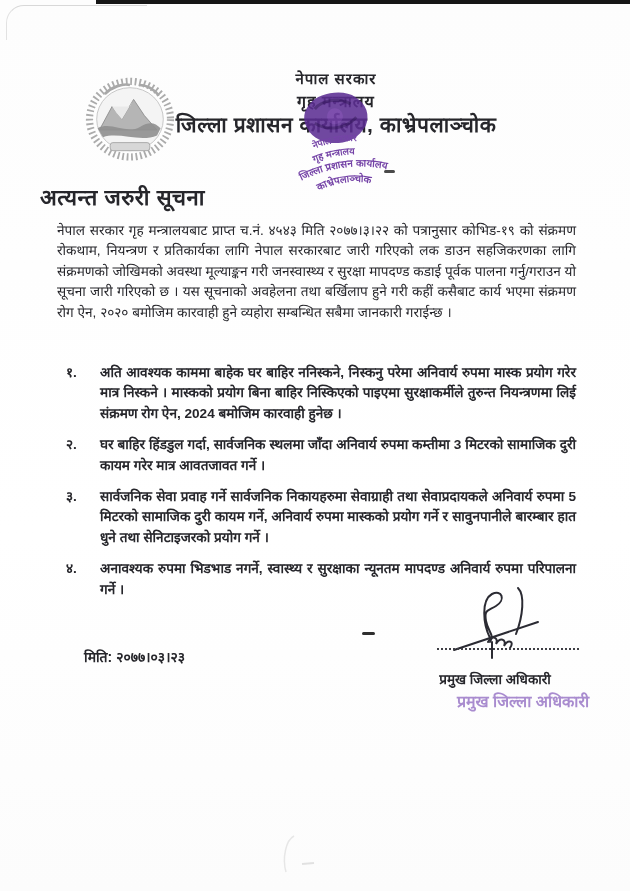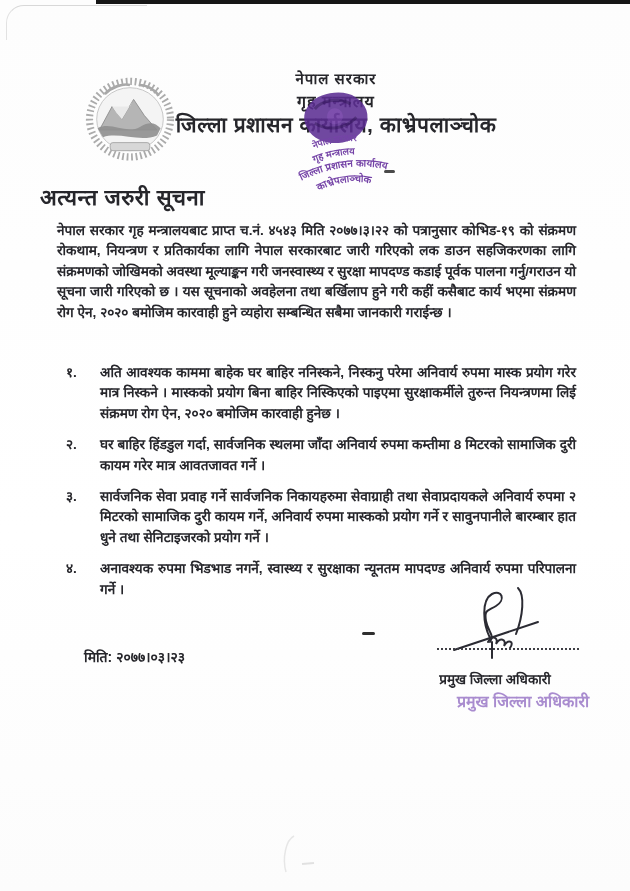--- a/index.html
+++ b/index.html
@@ -16,21 +16,21 @@
     border-top:1px solid #d8d8d8;border-left:1px solid #e2e2e2;border-top-left-radius:18px;}
   .emblem{position:absolute;left:84px;top:76px;width:92px;height:90px;}
   .hdr{position:absolute;left:40px;width:592px;text-align:center;font-weight:700;}
   .hdr-gov{top:68px;font-size:15px;letter-spacing:1px;}
   .hdr-min{top:90px;font-size:16px;letter-spacing:1px;}
   .hdr-office{top:110px;font-size:21px;letter-spacing:.5px;}
   .stamp{position:absolute;left:276px;top:86px;width:126px;height:118px;transform:rotate(-8deg);opacity:.92;}
   .doc-title{position:absolute;left:40px;top:181px;width:570px;text-align:left;
     font-size:22px;font-weight:700;letter-spacing:.5px;}
   .intro{position:absolute;left:57px;top:221px;width:519px;
-    font-size:13.6px;line-height:20.4px;font-weight:700;text-align:justify;}
+    font-size:13.6px;line-height:20.4px;font-weight:400;text-align:justify;}
   .list{position:absolute;left:66px;top:363px;width:510px;}
   .list-item{display:flex;margin-bottom:11px;}
   .li-num{width:34px;flex:0 0 34px;font-size:13.6px;line-height:20.4px;font-weight:700;}
   .li-text{flex:1;font-size:13.6px;line-height:20.4px;font-weight:700;text-align:justify;}
   .date-line{position:absolute;left:64px;top:647px;font-size:14px;font-weight:700;margin-left:20px;}
   .sig-svg{position:absolute;left:448px;top:584px;width:100px;height:75px;}
   .sig-dots{position:absolute;left:437px;top:632px;width:142px;height:16px;
     border-bottom:2px dotted #3f3f45;}
   .sig-name{position:absolute;left:412px;top:652px;width:188px;text-align:center;
     font-size:13.5px;font-weight:700;}
@@ -90,29 +90,29 @@
   </svg>
   <div class="dash-mark2"></div>
 
   <div class="doc-title">अत्यन्त जरुरी सूचना</div>
 
   <div class="intro">नेपाल सरकार गृह मन्त्रालयबाट प्राप्त च.नं. ४५४३ मिति २०७७।३।२२ को पत्रानुसार कोभिड-१९ को संक्रमण रोकथाम, नियन्त्रण र प्रतिकार्यका लागि नेपाल सरकारबाट जारी गरिएको लक डाउन सहजिकरणका लागि संक्रमणको जोखिमको अवस्था मूल्याङ्कन गरी जनस्वास्थ्य र सुरक्षा मापदण्ड कडाई पूर्वक पालना गर्नु/गराउन यो सूचना जारी गरिएको छ । यस सूचनाको अवहेलना तथा बर्खिलाप हुने गरी कहीं कसैबाट कार्य भएमा संक्रमण रोग ऐन, २०२० बमोजिम कारवाही हुने व्यहोरा सम्बन्धित सबैमा जानकारी गराईन्छ ।</div>
 
   <div class="list">
     <div class="list-item">
       <div class="li-num">१.</div>
-      <div class="li-text">अति आवश्यक काममा बाहेक घर बाहिर ननिस्कने, निस्कनु परेमा अनिवार्य रुपमा मास्क प्रयोग गरेर मात्र निस्कने । मास्कको प्रयोग बिना बाहिर निस्किएको पाइएमा सुरक्षाकर्मीले तुरुन्त नियन्त्रणमा लिई संक्रमण रोग ऐन, २०२० बमोजिम कारवाही हुनेछ ।</div>
+      <div class="li-text">अति आवश्यक काममा बाहेक घर बाहिर ननिस्कने, निस्कनु परेमा अनिवार्य रुपमा मास्क प्रयोग गरेर मात्र निस्कने । मास्कको प्रयोग बिना बाहिर निस्किएको पाइएमा सुरक्षाकर्मीले तुरुन्त नियन्त्रणमा लिई संक्रमण रोग ऐन, 2024 बमोजिम कारवाही हुनेछ ।</div>
     </div>
     <div class="list-item">
       <div class="li-num">२.</div>
-      <div class="li-text">घर बाहिर हिंडडुल गर्दा, सार्वजनिक स्थलमा जाँदा अनिवार्य रुपमा कम्तीमा 8 मिटरको सामाजिक दुरी कायम गरेर मात्र आवतजावत गर्ने ।</div>
+      <div class="li-text">घर बाहिर हिंडडुल गर्दा, सार्वजनिक स्थलमा जाँदा अनिवार्य रुपमा कम्तीमा 3 मिटरको सामाजिक दुरी कायम गरेर मात्र आवतजावत गर्ने ।</div>
     </div>
     <div class="list-item">
       <div class="li-num">३.</div>
-      <div class="li-text">सार्वजनिक सेवा प्रवाह गर्ने सार्वजनिक निकायहरुमा सेवाग्राही तथा सेवाप्रदायकले अनिवार्य रुपमा २ मिटरको सामाजिक दुरी कायम गर्ने, अनिवार्य रुपमा मास्कको प्रयोग गर्ने र सावुनपानीले बारम्बार हात धुने तथा सेनिटाइजरको प्रयोग गर्ने ।</div>
+      <div class="li-text">सार्वजनिक सेवा प्रवाह गर्ने सार्वजनिक निकायहरुमा सेवाग्राही तथा सेवाप्रदायकले अनिवार्य रुपमा 5 मिटरको सामाजिक दुरी कायम गर्ने, अनिवार्य रुपमा मास्कको प्रयोग गर्ने र सावुनपानीले बारम्बार हात धुने तथा सेनिटाइजरको प्रयोग गर्ने ।</div>
     </div>
     <div class="list-item">
       <div class="li-num">४.</div>
       <div class="li-text">अनावश्यक रुपमा भिडभाड नगर्ने, स्वास्थ्य र सुरक्षाका न्यूनतम मापदण्ड अनिवार्य रुपमा परिपालना गर्ने ।</div>
     </div>
   </div>
 
   <div class="date-line">मिति: २०७७।०३।२३</div>
 
   <div class="dash-mark"></div>

